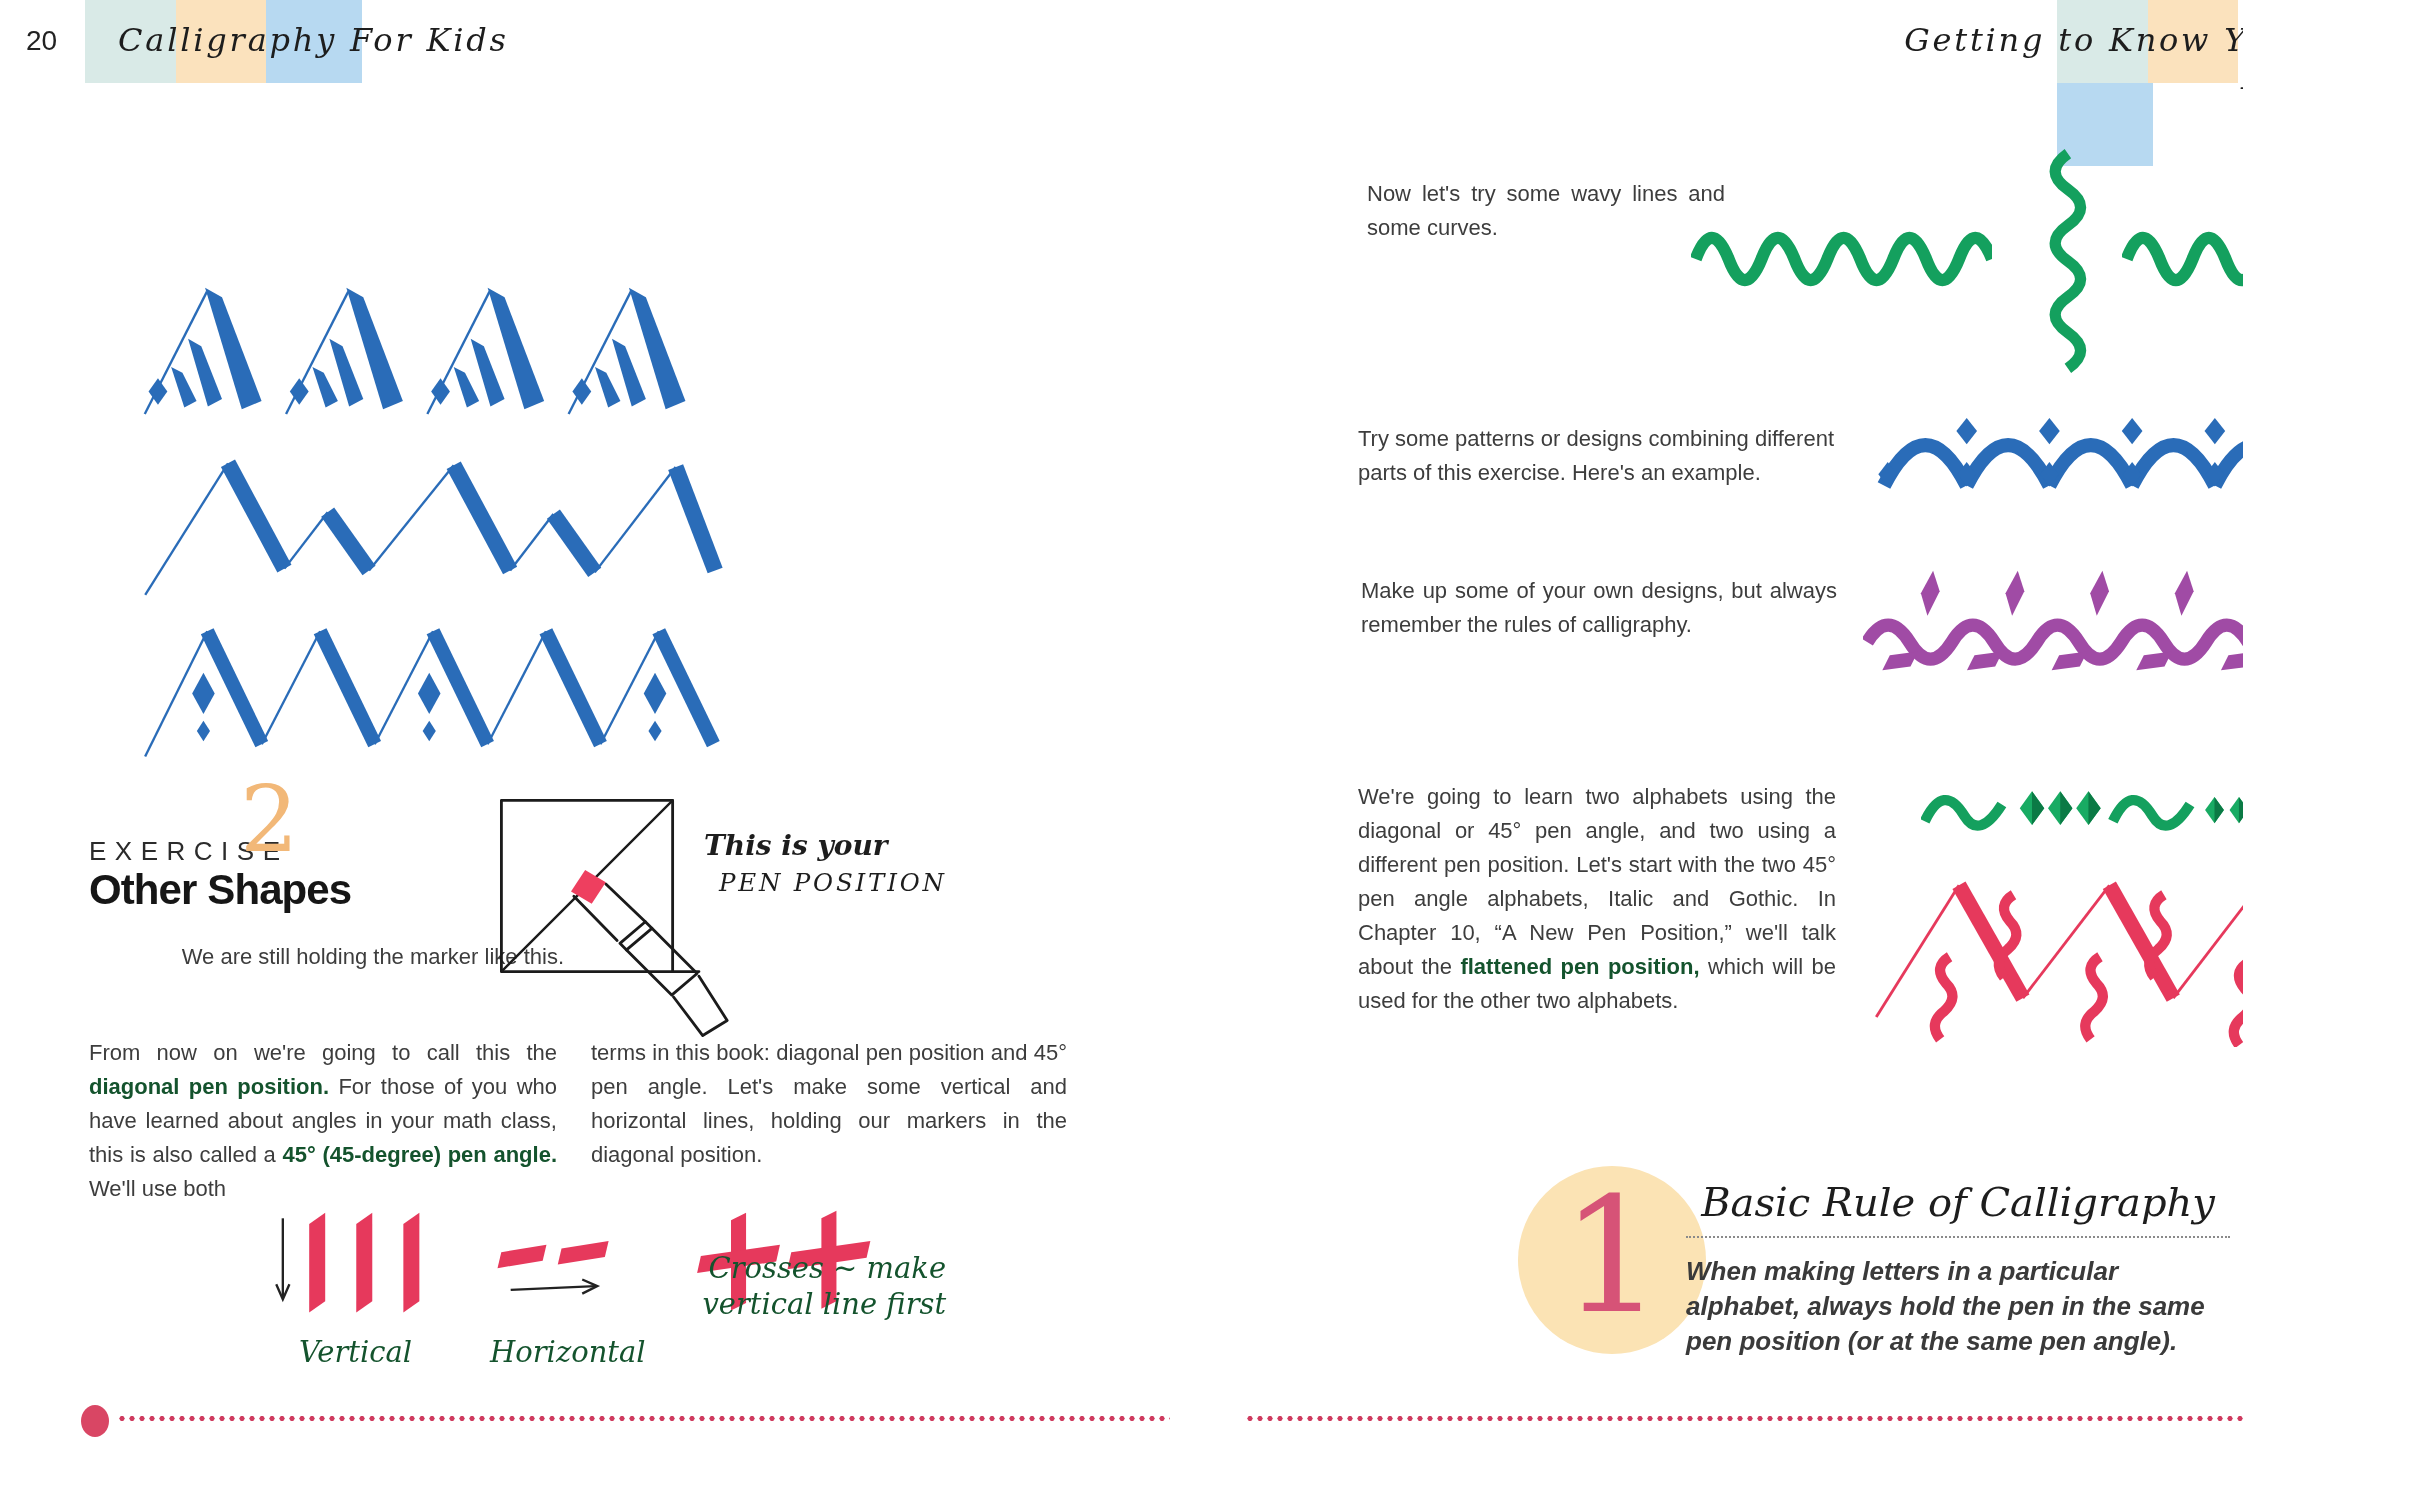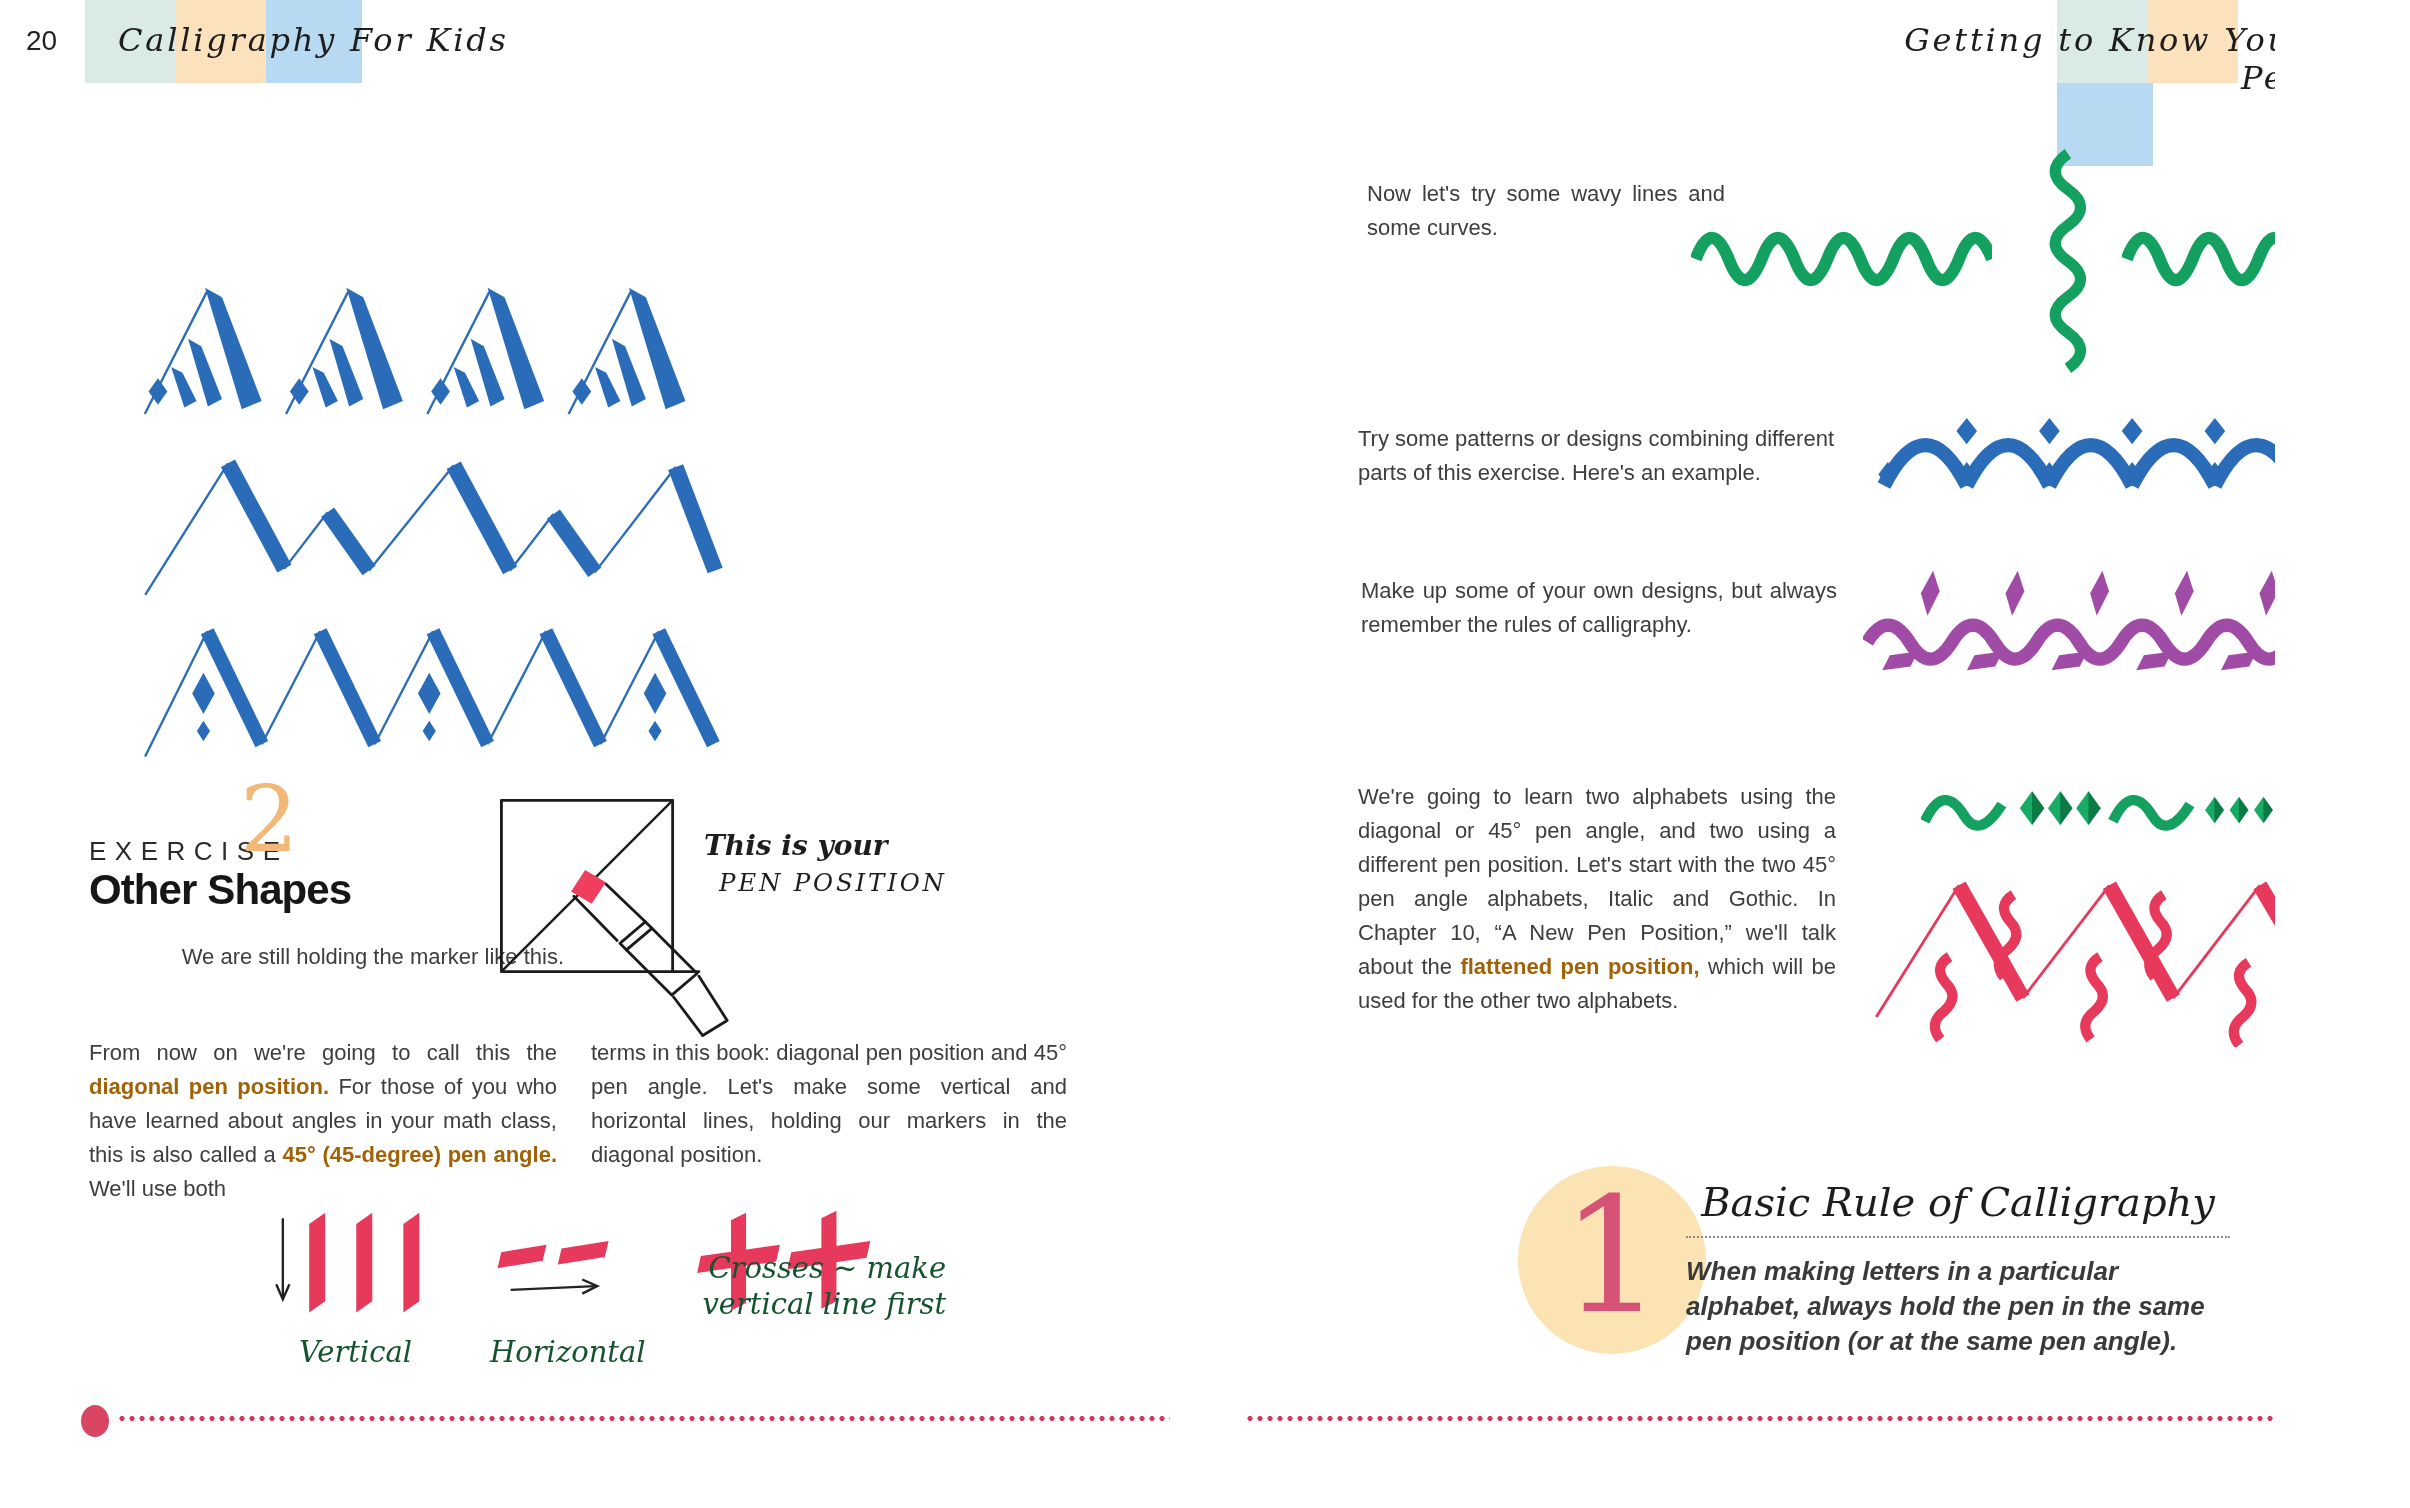--- a/index.html
+++ b/index.html
@@ -1,29 +1,29 @@
 <!DOCTYPE html>
 <html style="font-size:15px"><head>
 <meta charset="utf-8">
 <style>
   html,body{margin:0;padding:0;background:#ffffff;}
   #canvas{position:relative;width:2243px;height:1508px;background:#ffffff;overflow:hidden;
-          font-family:"Liberation Sans", sans-serif;color:#3d3d3d;padding-left:32px;}
+          font-family:"Liberation Sans", sans-serif;color:#3d3d3d;}
   .abs{position:absolute;}
   
   .pagenum{font-size:28px;color:#222;font-family:"Liberation Sans",sans-serif;}
   .hblock{display:inline-block;height:83px;vertical-align:top;}
   .hb-teal{background:#d9eae7;width:91px;}
   .hb-peach{background:#fbe2bd;width:90px;}
   .hb-blue{background:#b7d9f1;width:96px;}
   .script{font-family:"DejaVu Serif", serif;font-style:italic;color:#1d1d1d;}
   .header-script{font-size:32px;letter-spacing:2.8px;z-index:2;}
   
   .body-txt{font-size:22px;line-height:34px;text-align:justify;color:#3d3d3d;}
-  .body-txt .b{font-weight:bold;color:#a16207;}
+  .body-txt .b{font-weight:bold;color:#14532d;}
   
   .eyebrow{font-size:26px;letter-spacing:8.5px;color:#2b2b2b;}
   .big-num{font-family:"DejaVu Serif", serif;color:#f2b878;}
   .ex-title{font-size:42px;font-weight:bold;color:#161616;letter-spacing:-0.9px;}
   
   .hand-lbl{font-family:"DejaVu Serif", serif;font-style:italic;font-size:29px;color:#14532d;}
   .pen-cap1{font-size:28px;font-weight:bold;}
   .pen-cap2{font-size:24.5px;letter-spacing:2.8px;font-weight:normal;}
   
   .callout-circle{width:188px;height:188px;border-radius:50%;background:#fbe3b4;}

